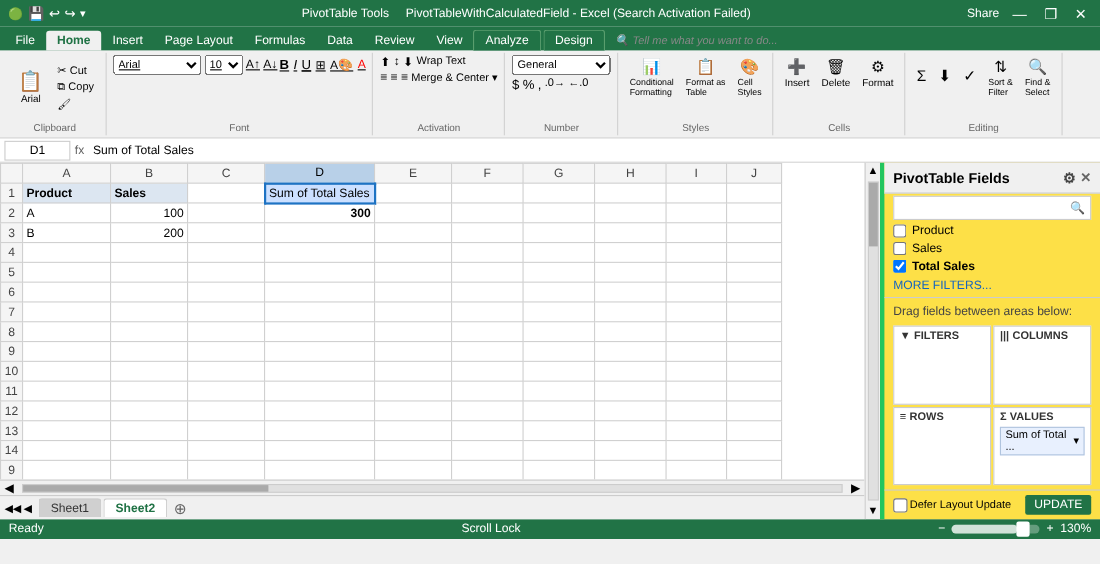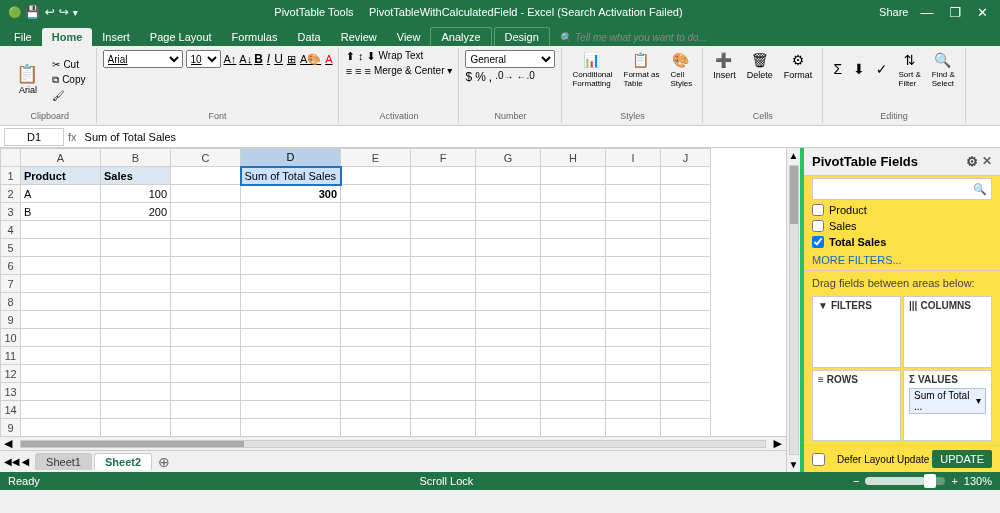--- a/index.html
+++ b/index.html
@@ -305,21 +305,21 @@
       align-items: center;
       justify-content: space-between;
     }
     .pivot-footer {
       padding: 4px 8px;
       display: flex;
       align-items: center;
       justify-content: space-between;
       border-top: 1px solid #ccc;
     }
-    .pivot-footer-check { display: flex; align-items: center; gap: 12px; font-size: 10px; }
+    .pivot-footer-check { display: flex; align-items: center; gap: 2px; font-size: 10px; }
     .update-btn {
       background: #217346;
       color: white;
       border: none;
       padding: 3px 8px;
       font-size: 11px;
       cursor: pointer;
       border-radius: 2px;
     }
     .h-scrollbar-area {

